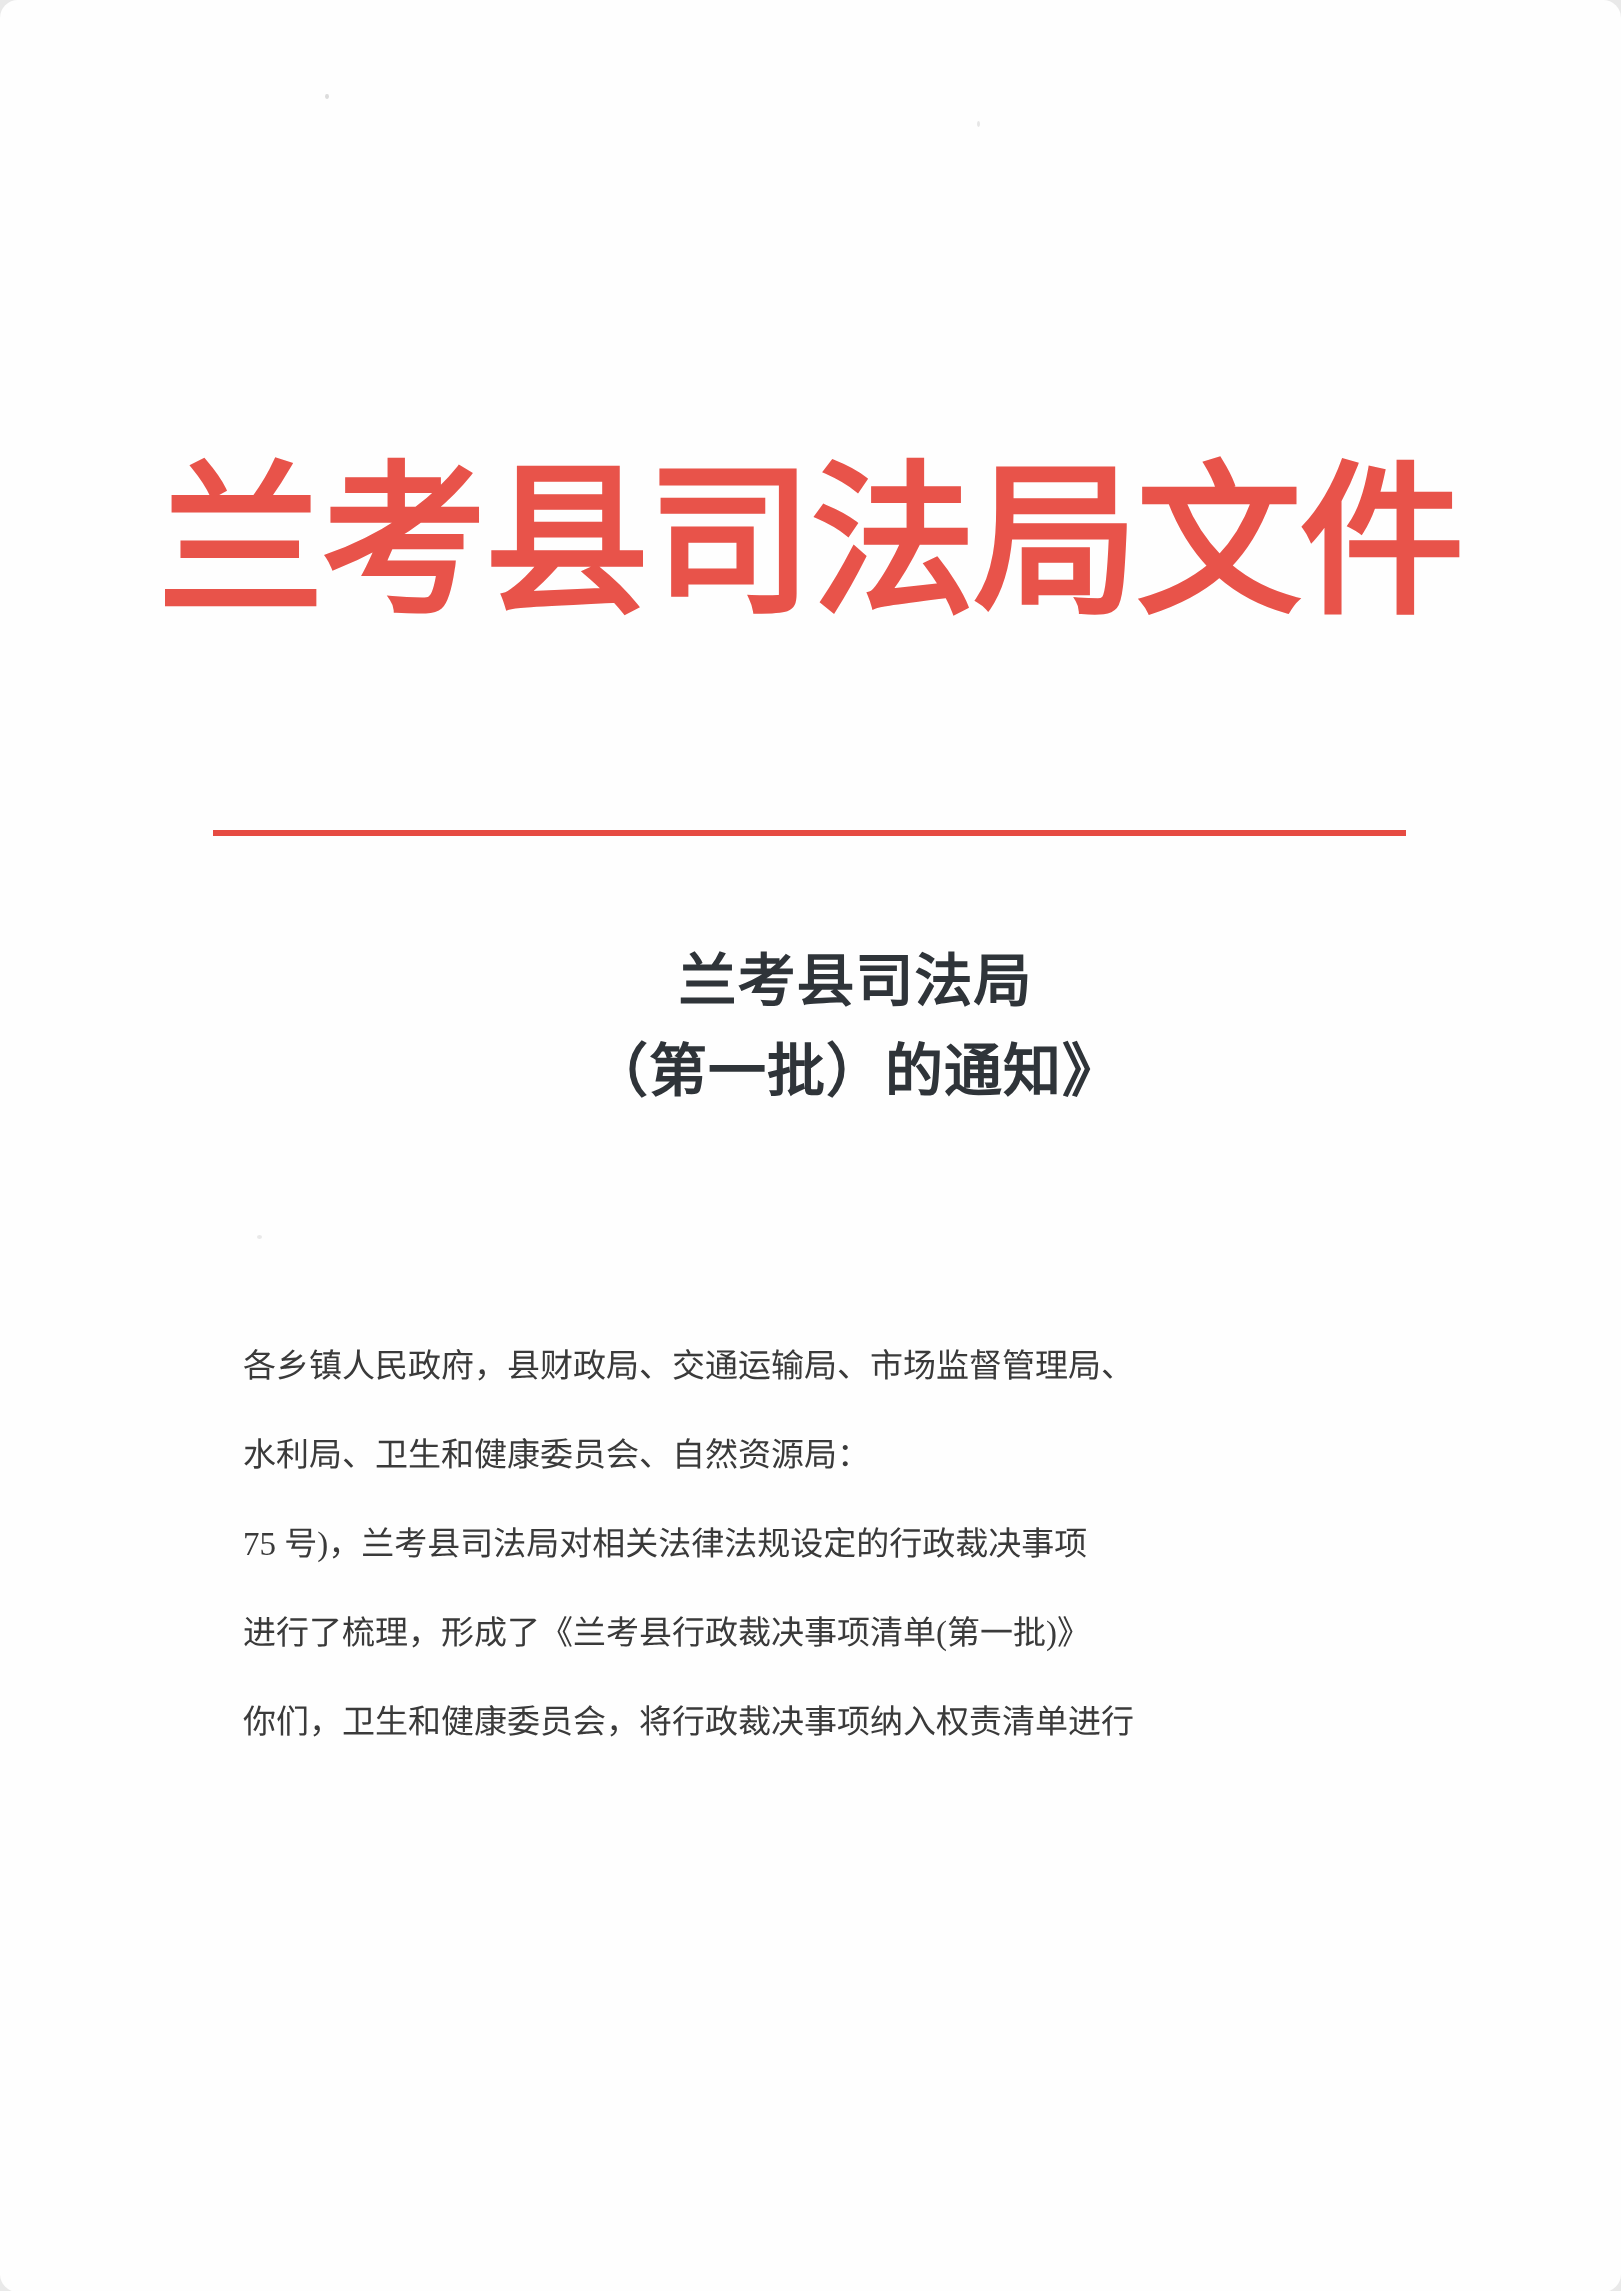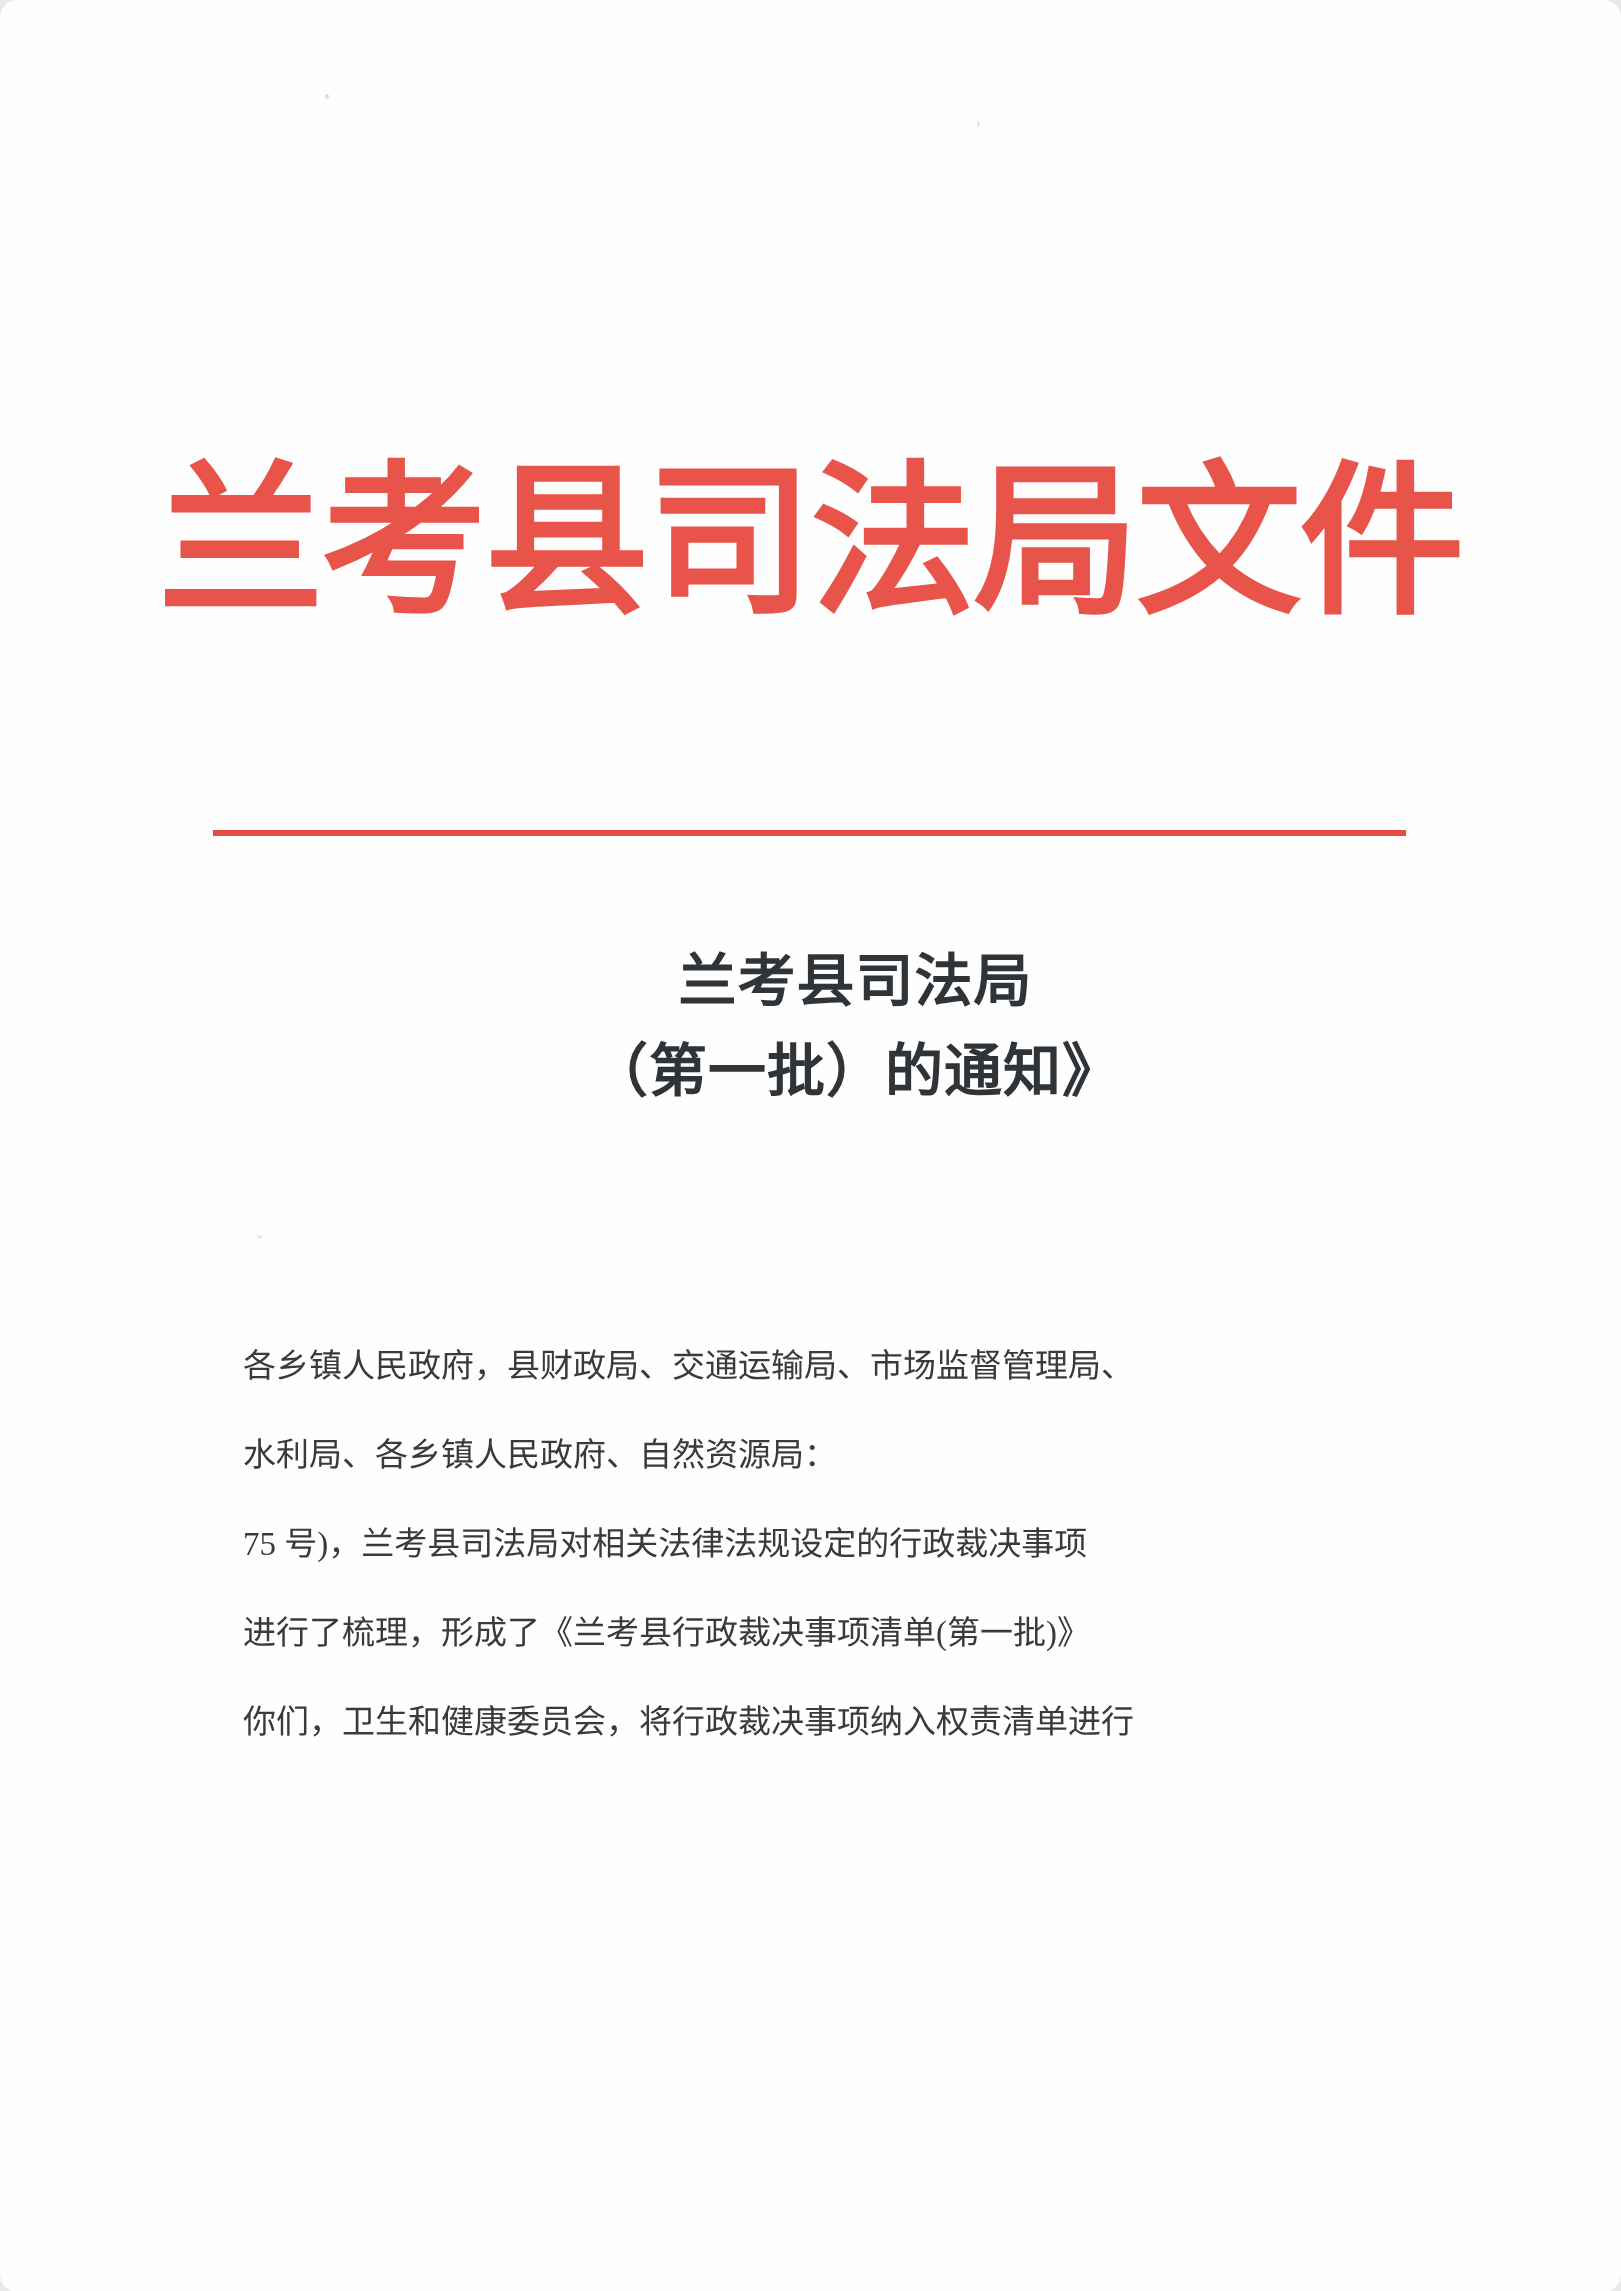--- a/index.html
+++ b/index.html
@@ -90,20 +90,20 @@
 
   <div class="red-divider"></div>
 
   <div class="doc-title">
     <div class="t-line">兰考县司法局</div>
     <div class="t-line">（第一批）的通知》</div>
   </div>
 
   <div class="body-text">
     <div class="b-line">各乡镇人民政府，县财政局、交通运输局、市场监督管理局、</div>
-    <div class="b-line">水利局、各乡镇人民政府、自然资源局：</div>
+    <div class="b-line">水利局、卫生和健康委员会、自然资源局：</div>
     <div class="b-line">75 号)，兰考县司法局对相关法律法规设定的行政裁决事项</div>
     <div class="b-line">进行了梳理，形成了《兰考县行政裁决事项清单(第一批)》</div>
     <div class="b-line">你们，卫生和健康委员会，将行政裁决事项纳入权责清单进行</div>
   </div>
 
 </div>
 
 
 </body></html>

